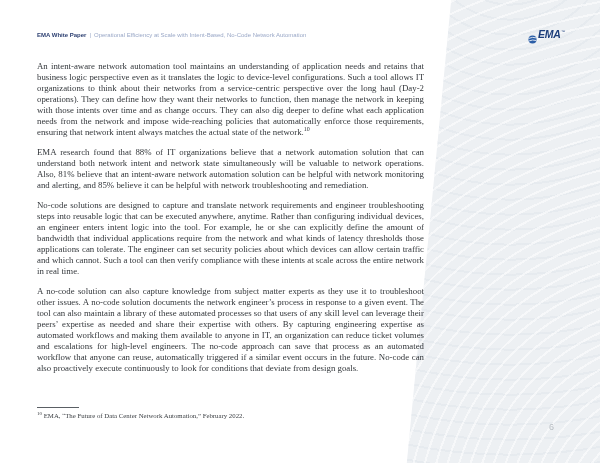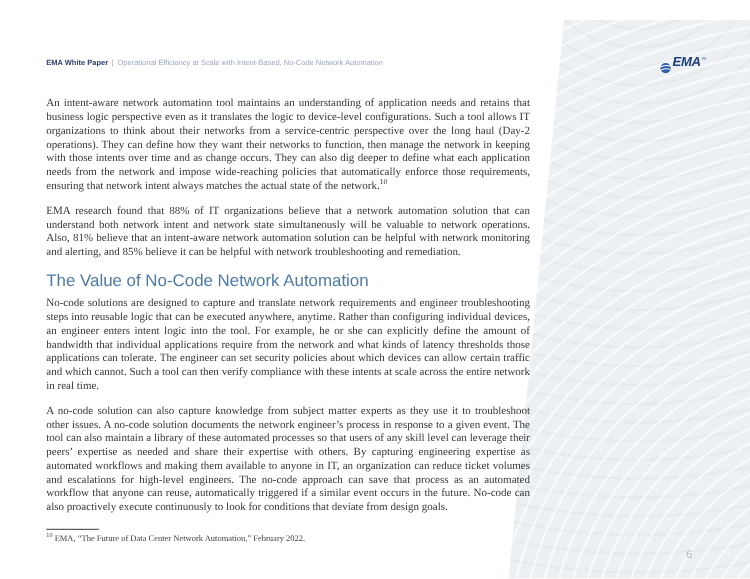--- a/index.html
+++ b/index.html
@@ -3,21 +3,21 @@
 <meta charset="utf-8">
 <style>
   html,body{margin:0;padding:0;}
   body{
     width:600px;height:463px;
     background:#ffffff;
     font-family:"Liberation Serif", serif;
     position:relative;
     overflow:hidden;
   }
-  .page{position:absolute;inset:0;background:#ffffff;margin-top:16px;}
+  .page{position:absolute;inset:0;background:#ffffff;}
 
   
   .side-band{
     position:absolute;inset:0;
     clip-path:polygon(75.2% 0, 100% 0, 100% 100%, 67.8% 100%);
     background-color:#edf0f3;
     background-image:
       repeating-radial-gradient(circle at 115% 115%, rgba(255,255,255,0) 0 9px, rgba(255,255,255,0.55) 9px 11px),
       repeating-radial-gradient(circle at 85% -15%, rgba(255,255,255,0) 0 13px, rgba(222,228,234,0.45) 13px 15px);
   }
@@ -98,21 +98,20 @@
         <path d="M1.2 6.6 Q5 4.8 9 6.1" stroke="#ffffff" stroke-width="0.9" fill="none"></path>
       </svg>
     </span>
     <span class="logo-text">EMA</span>
     <span class="tm">™</span>
   </div>
 
   <div class="main">
     <p><span>An intent-aware network automation tool maintains an understanding of application needs and retains that business logic perspective even as it translates the logic to device-level configurations. Such a tool allows IT organizations to think about their networks from a service-centric perspective over the long haul (Day-2 operations). They can define how they want their networks to function, then manage the network in keeping with those intents over time and as change occurs. They can also dig deeper to define what each application needs from the network and impose wide-reaching policies that automatically enforce those requirements, ensuring that network intent always matches the actual state of the network.</span><sup class="fnref">10</sup></p>
     <p>EMA research found that 88% of IT organizations believe that a network automation solution that can understand both network intent and network state simultaneously will be valuable to network operations. Also, 81% believe that an intent-aware network automation solution can be helpful with network monitoring and alerting, and 85% believe it can be helpful with network troubleshooting and remediation.</p>
-    <h2 class="section-heading">The Value of No-Code Network Automation</h2>
     <p>No-code solutions are designed to capture and translate network requirements and engineer troubleshooting steps into reusable logic that can be executed anywhere, anytime. Rather than configuring individual devices, an engineer enters intent logic into the tool. For example, he or she can explicitly define the amount of bandwidth that individual applications require from the network and what kinds of latency thresholds those applications can tolerate. The engineer can set security policies about which devices can allow certain traffic and which cannot. Such a tool can then verify compliance with these intents at scale across the entire network in real time.</p>
     <p>A no-code solution can also capture knowledge from subject matter experts as they use it to troubleshoot other issues. A no-code solution documents the network engineer’s process in response to a given event. The tool can also maintain a library of these automated processes so that users of any skill level can leverage their peers’ expertise as needed and share their expertise with others. By capturing engineering expertise as automated workflows and making them available to anyone in IT, an organization can reduce ticket volumes and escalations for high-level engineers. The no-code approach can save that process as an automated workflow that anyone can reuse, automatically triggered if a similar event occurs in the future. No-code can also proactively execute continuously to look for conditions that deviate from design goals.</p>
   </div>
 
   <div class="footnote">
     <div class="rule"></div>
     <sup class="fnref">10</sup>
     <span>EMA, “The Future of Data Center Network Automation,” February 2022.</span>
   </div>
 

